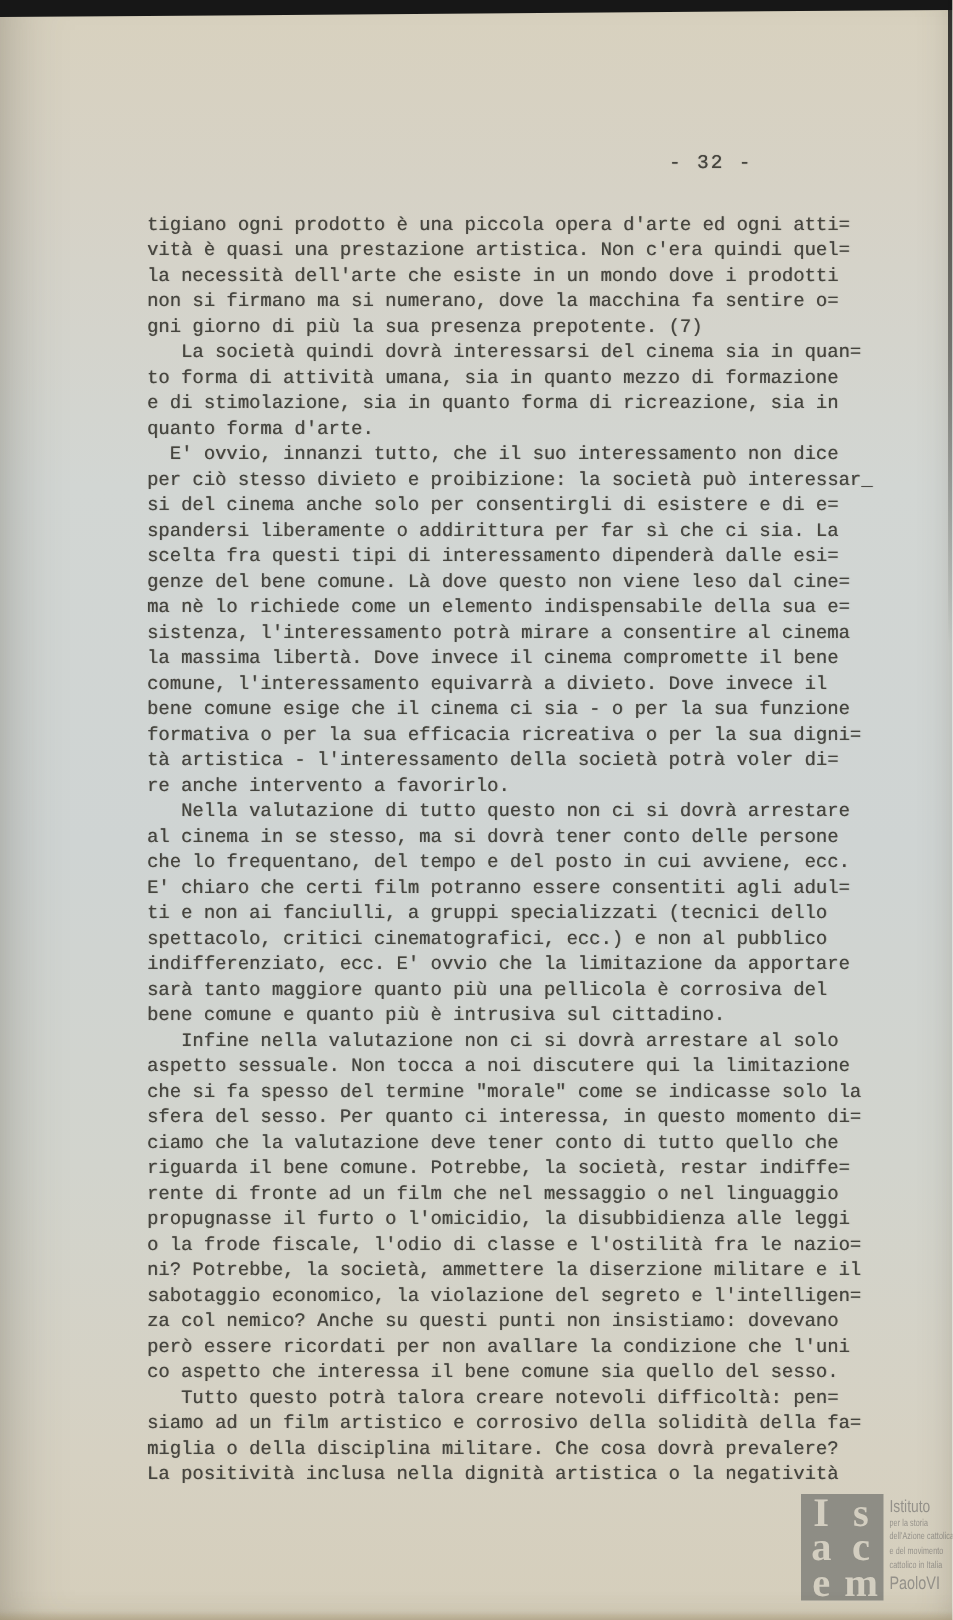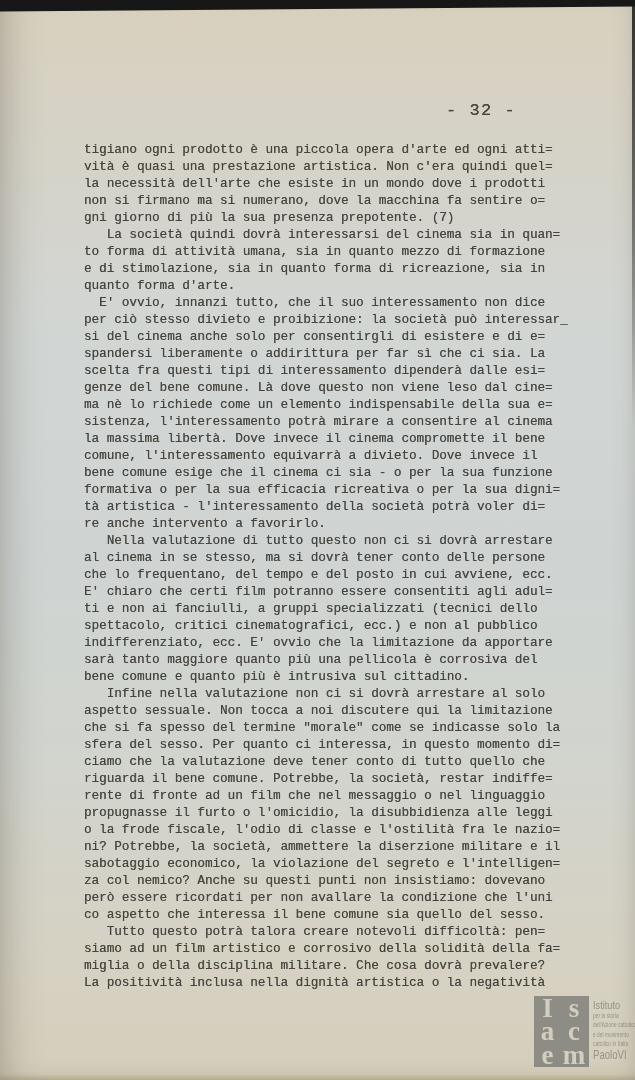--- a/index.html
+++ b/index.html
@@ -31,26 +31,26 @@
     background: linear-gradient(180deg, rgba(22,22,22,0.85) 0%, rgba(22,22,22,0.45) 55%, rgba(22,22,22,0) 100%);
     z-index: 6;
   }
   .scan-bottom {
     position: absolute; bottom: 0; left: 0; width: 100%; height: 6px;
     background: linear-gradient(0deg, rgba(150,132,92,0.35), rgba(150,132,92,0));
     z-index: 6;
   }
   .page-number {
     position: absolute; top: 101px; left: 446px;
-    font-size: 17px; letter-spacing: 1.5px;
+    font-size: 13px; letter-spacing: 1.5px;
     color: var(--ink, #45443e);
     text-shadow: 0 0 0.6px rgba(66,64,56,0.85);
   }
   .text-block {
-    position: absolute; top: 142px; left: 84px; width: 488px;
+    position: absolute; top: 142px; left: 98px; width: 488px;
     font-size: 12.6px; line-height: 17px;
     color: var(--ink, #45443e);
     text-shadow: 0.3px 0.3px 0.55px rgba(66,64,56,0.65);
     white-space: pre;
   }
   .paragraph { margin: 0; }
   .line { height: 17px; }
   
   .watermark {
     position: absolute; top: 996px; left: 534px;

